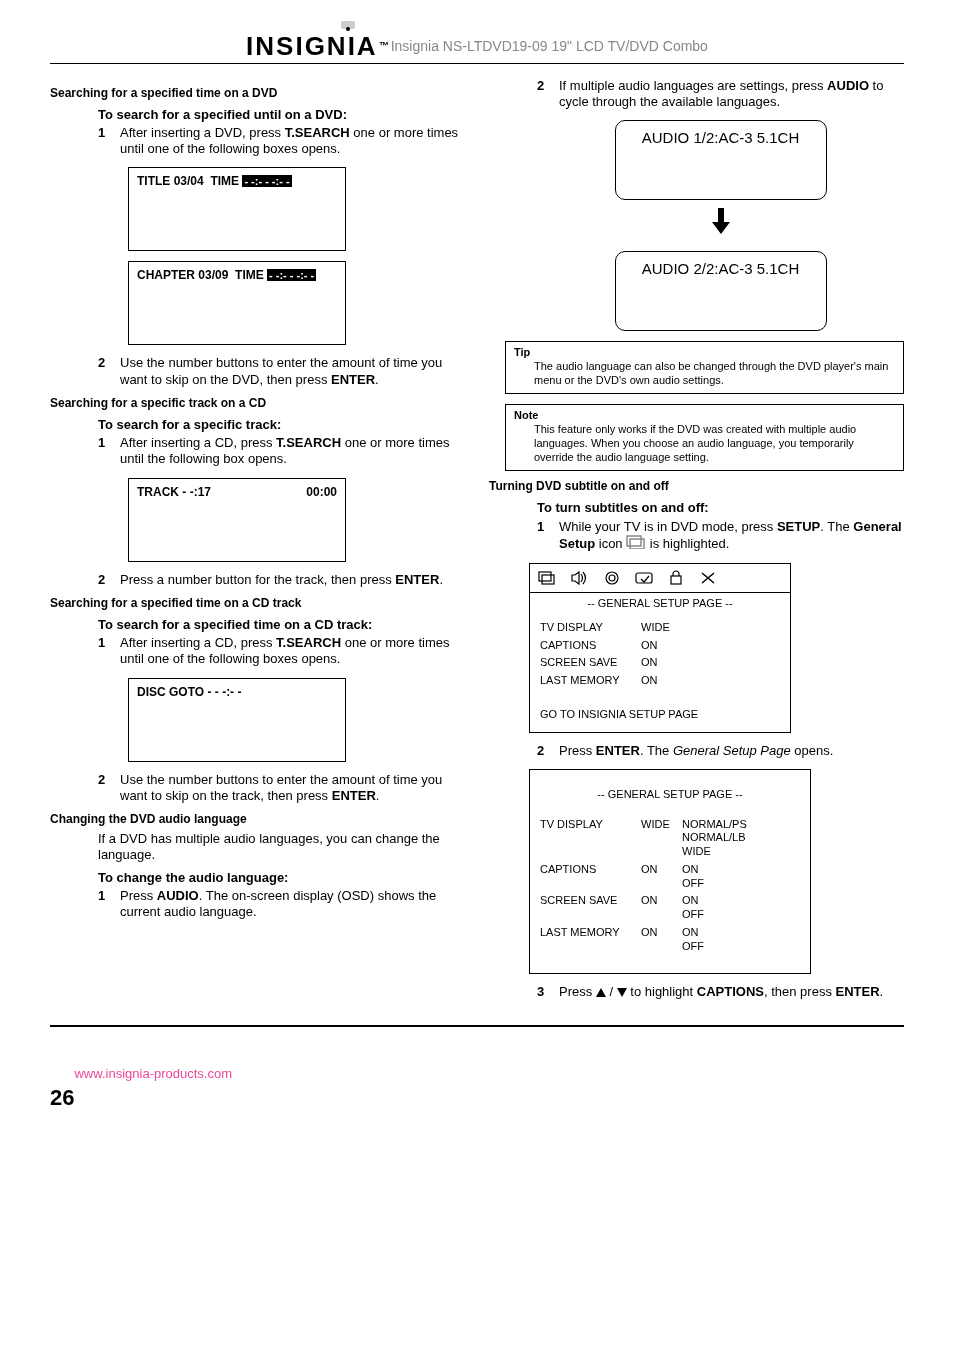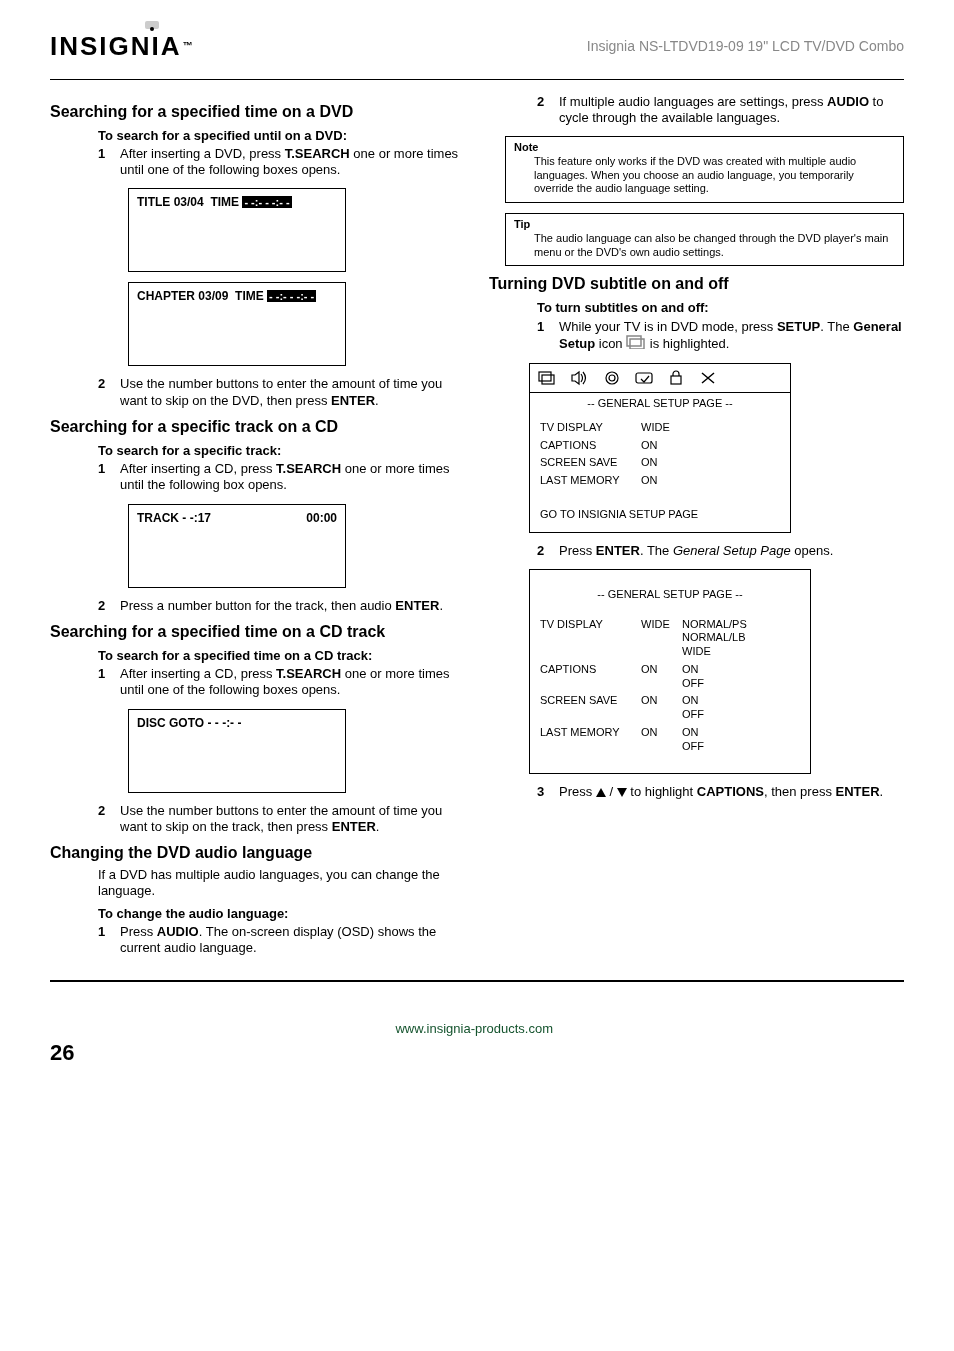--- a/index.html
+++ b/index.html
@@ -10,24 +10,24 @@
     width: 954px;
     font-size: 13px;
     color: #000;
     line-height: 1.25;
   }
   .page {
     padding: 30px 50px 20px 50px;
   }
   .header-row {
     display: flex;
-    justify-content: space-between;
+    justify-content: center;
     align-items: center;
     border-bottom: 1px solid #000;
-    padding-bottom: 16px;
+    padding-bottom: 0;
     margin-bottom: 14px;
   }
   .logo {
     display: flex;
     align-items: center;
     font-size: 26px;
     font-weight: 900;
     letter-spacing: 2px;
     position: relative;
   }
@@ -52,21 +52,21 @@
   .doc-title {
     color: #888;
     font-size: 14px;
   }
   .columns {
     display: flex;
     gap: 24px;
   }
   .col { flex: 1; min-width: 0; }
   h3.section {
-    font-size: 16px;
+    font-size: 12px;
     font-weight: bold;
     margin: 8px 0 4px 0;
   }
   .sub-bold {
     font-weight: bold;
     margin: 6px 0 2px 48px;
     font-size: 13px;
   }
   ol.steps {
     list-style: none;
@@ -183,22 +183,21 @@
     align-items: center;
     justify-content: space-between;
   }
   .page-num {
     font-size: 22px;
     font-weight: bold;
     margin-top: 47px;
   }
   .footer-url {
     flex:1;
-    text-align:center;
-    color:#14532d;
+    color:#ec4899;
     font-size:13px;
   }
   .tri {
     display: inline-block;
     width: 0; height: 0;
     border-left: 5px solid transparent;
     border-right: 5px solid transparent;
     vertical-align: middle;
   }
   .tri-up { border-bottom: 9px solid #000; }
@@ -270,21 +269,21 @@
             <span><span>TRACK</span>&nbsp;<span class="num-mask">- -</span><span>:17</span></span>
             <span>00:00</span>
           </div>
         </div>
       </div>
 
       <ol class="steps">
         <li>
           <span class="step-num">2</span>
           <span class="step-body">
-            <span>Press a number button for the track, then audio </span><b>ENTER</b><span>.</span>
+            <span>Press a number button for the track, then press </span><b>ENTER</b><span>.</span>
           </span>
         </li>
       </ol>
 
       <h3 class="section">Searching for a specified time on a CD track</h3>
       <div class="sub-bold">To search for a specified time on a CD track:</div>
       <ol class="steps">
         <li>
           <span class="step-num">1</span>
           <span class="step-body">
@@ -326,28 +325,41 @@
 
       <ol class="steps">
         <li>
           <span class="step-num">2</span>
           <span class="step-body">
             <span>If multiple audio languages are settings, press </span><b>AUDIO</b><span> to cycle through the available languages.</span>
           </span>
         </li>
       </ol>
 
-
+      <div style="margin-left:48px">
+        <div class="audio-box">
+          <span>AUDIO 1/2:AC-3 5.1CH</span>
+        </div>
+        <div class="big-arrow">
+          <svg width="30" height="30" viewBox="0 0 30 30">
+              <path d="M12 2 h6 v14 h6 l-9 12 l-9 -12 h6 z" fill="#000"></path>
+            </svg>
+        </div>
+        <div class="audio-box">
+          <span>AUDIO 2/2:AC-3 5.1CH</span>
+        </div>
+      </div>
+
+      <div class="note-box">
+        <span class="note-label">Tip</span>
+        <span class="note-text">The audio language can also be changed through the DVD player's main menu or the DVD's own audio settings.</span>
+      </div>
       <div class="note-box">
         <span class="note-label">Note</span>
         <span class="note-text">This feature only works if the DVD was created with multiple audio languages. When you choose an audio language, you temporarily override the audio language setting.</span>
-      </div>
-      <div class="note-box">
-        <span class="note-label">Tip</span>
-        <span class="note-text">The audio language can also be changed through the DVD player's main menu or the DVD's own audio settings.</span>
       </div>
 
       <h3 class="section">Turning DVD subtitle on and off</h3>
       <div class="sub-bold">To turn subtitles on and off:</div>
       <ol class="steps">
         <li>
           <span class="step-num">1</span>
           <span class="step-body">
             <span>While your TV is in DVD mode, press </span><b>SETUP</b><span>. The </span><b>General Setup</b><span> icon </span>
             <span class="general-icon-inline">

